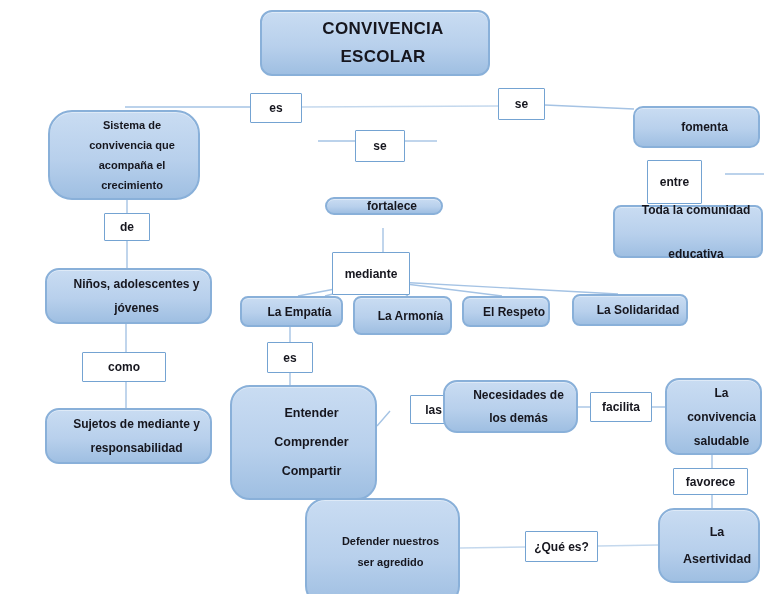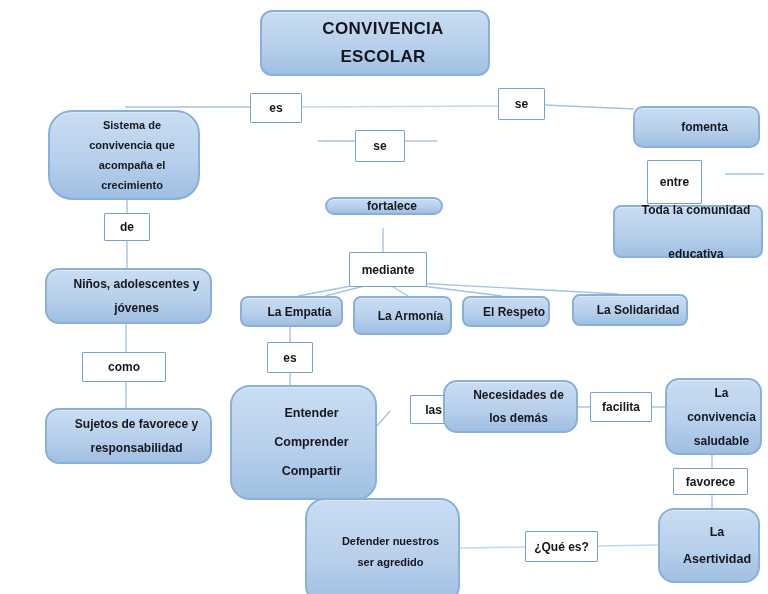--- a/index.html
+++ b/index.html
@@ -118,26 +118,26 @@
     <span>acompaña el</span>
     <span>crecimiento</span>
   </div>
   <div class="node white fs12" style="left:104px; top:213px; width:46px; height:28px;">de</div>
   <div class="node blue fs12" style="left:45px; top:268px; width:167px; height:56px; border-radius:14px; line-height:24px;">
     <span>Niños, adolescentes y</span>
     <span>jóvenes</span>
   </div>
   <div class="node white fs12" style="left:82px; top:352px; width:84px; height:30px;">como</div>
   <div class="node blue fs12" style="left:45px; top:408px; width:167px; height:56px; border-radius:14px; line-height:24px;">
-    <span>Sujetos de favorece y</span>
+    <span>Sujetos de mediante y</span>
     <span>responsabilidad</span>
   </div>
 
   <div class="node blue fs12" style="left:325px; top:197px; width:118px; height:18px; border-radius:10px;">fortalece</div>
-  <div class="node white fs12" style="left:349px; top:252px; width:78px; height:35px;">mediante</div>
+  <div class="node white fs12" style="left:332px; top:252px; width:78px; height:43px;">mediante</div>
 
   <div class="node blue fs12" style="left:240px; top:296px; width:103px; height:31px; border-radius:8px;">La Empatía</div>
   <div class="node blue fs12" style="left:353px; top:296px; width:99px; height:39px; border-radius:8px;">La Armonía</div>
   <div class="node blue fs12" style="left:462px; top:296px; width:88px; height:31px; border-radius:8px;">El Respeto</div>
   <div class="node blue fs12" style="left:572px; top:294px; width:116px; height:32px; border-radius:8px;">La Solidaridad</div>
 
   <div class="node white fs12" style="left:267px; top:342px; width:46px; height:31px;">es</div>
   <div class="node blue fs125" style="left:230px; top:385px; width:147px; height:115px; border-radius:20px; line-height:29px;">
     <span>Entender</span>
     <span>Comprender</span>

